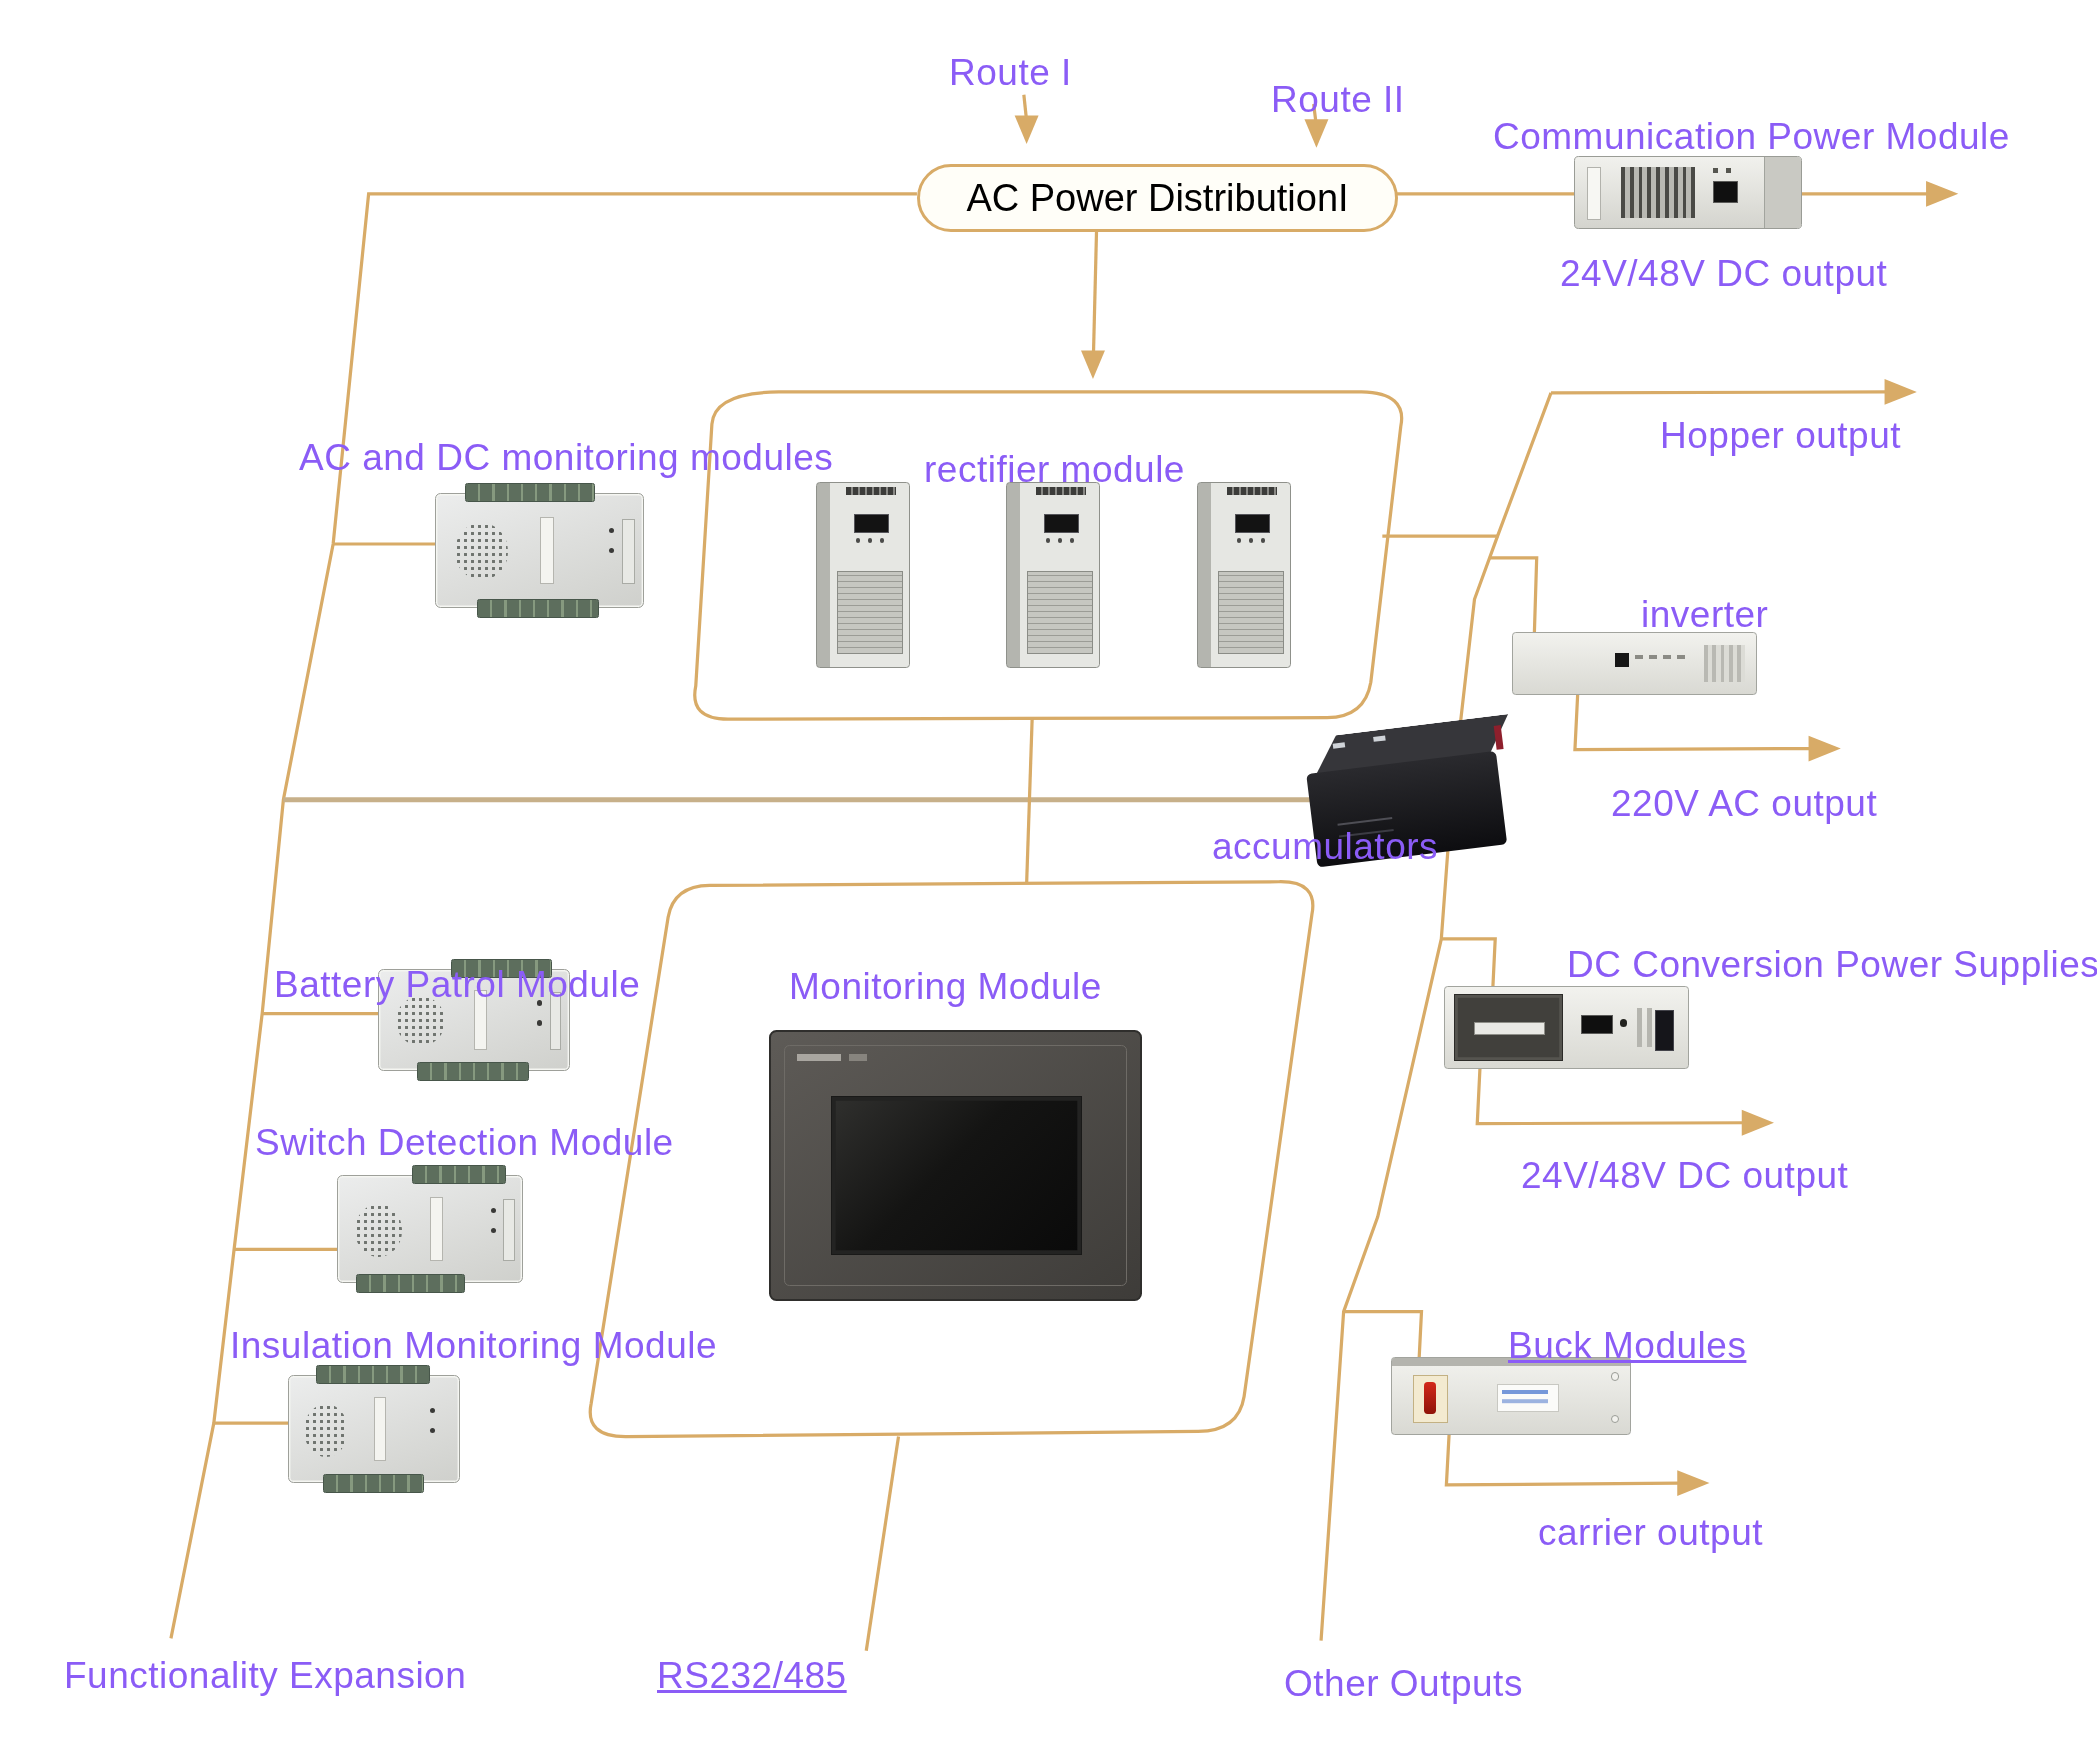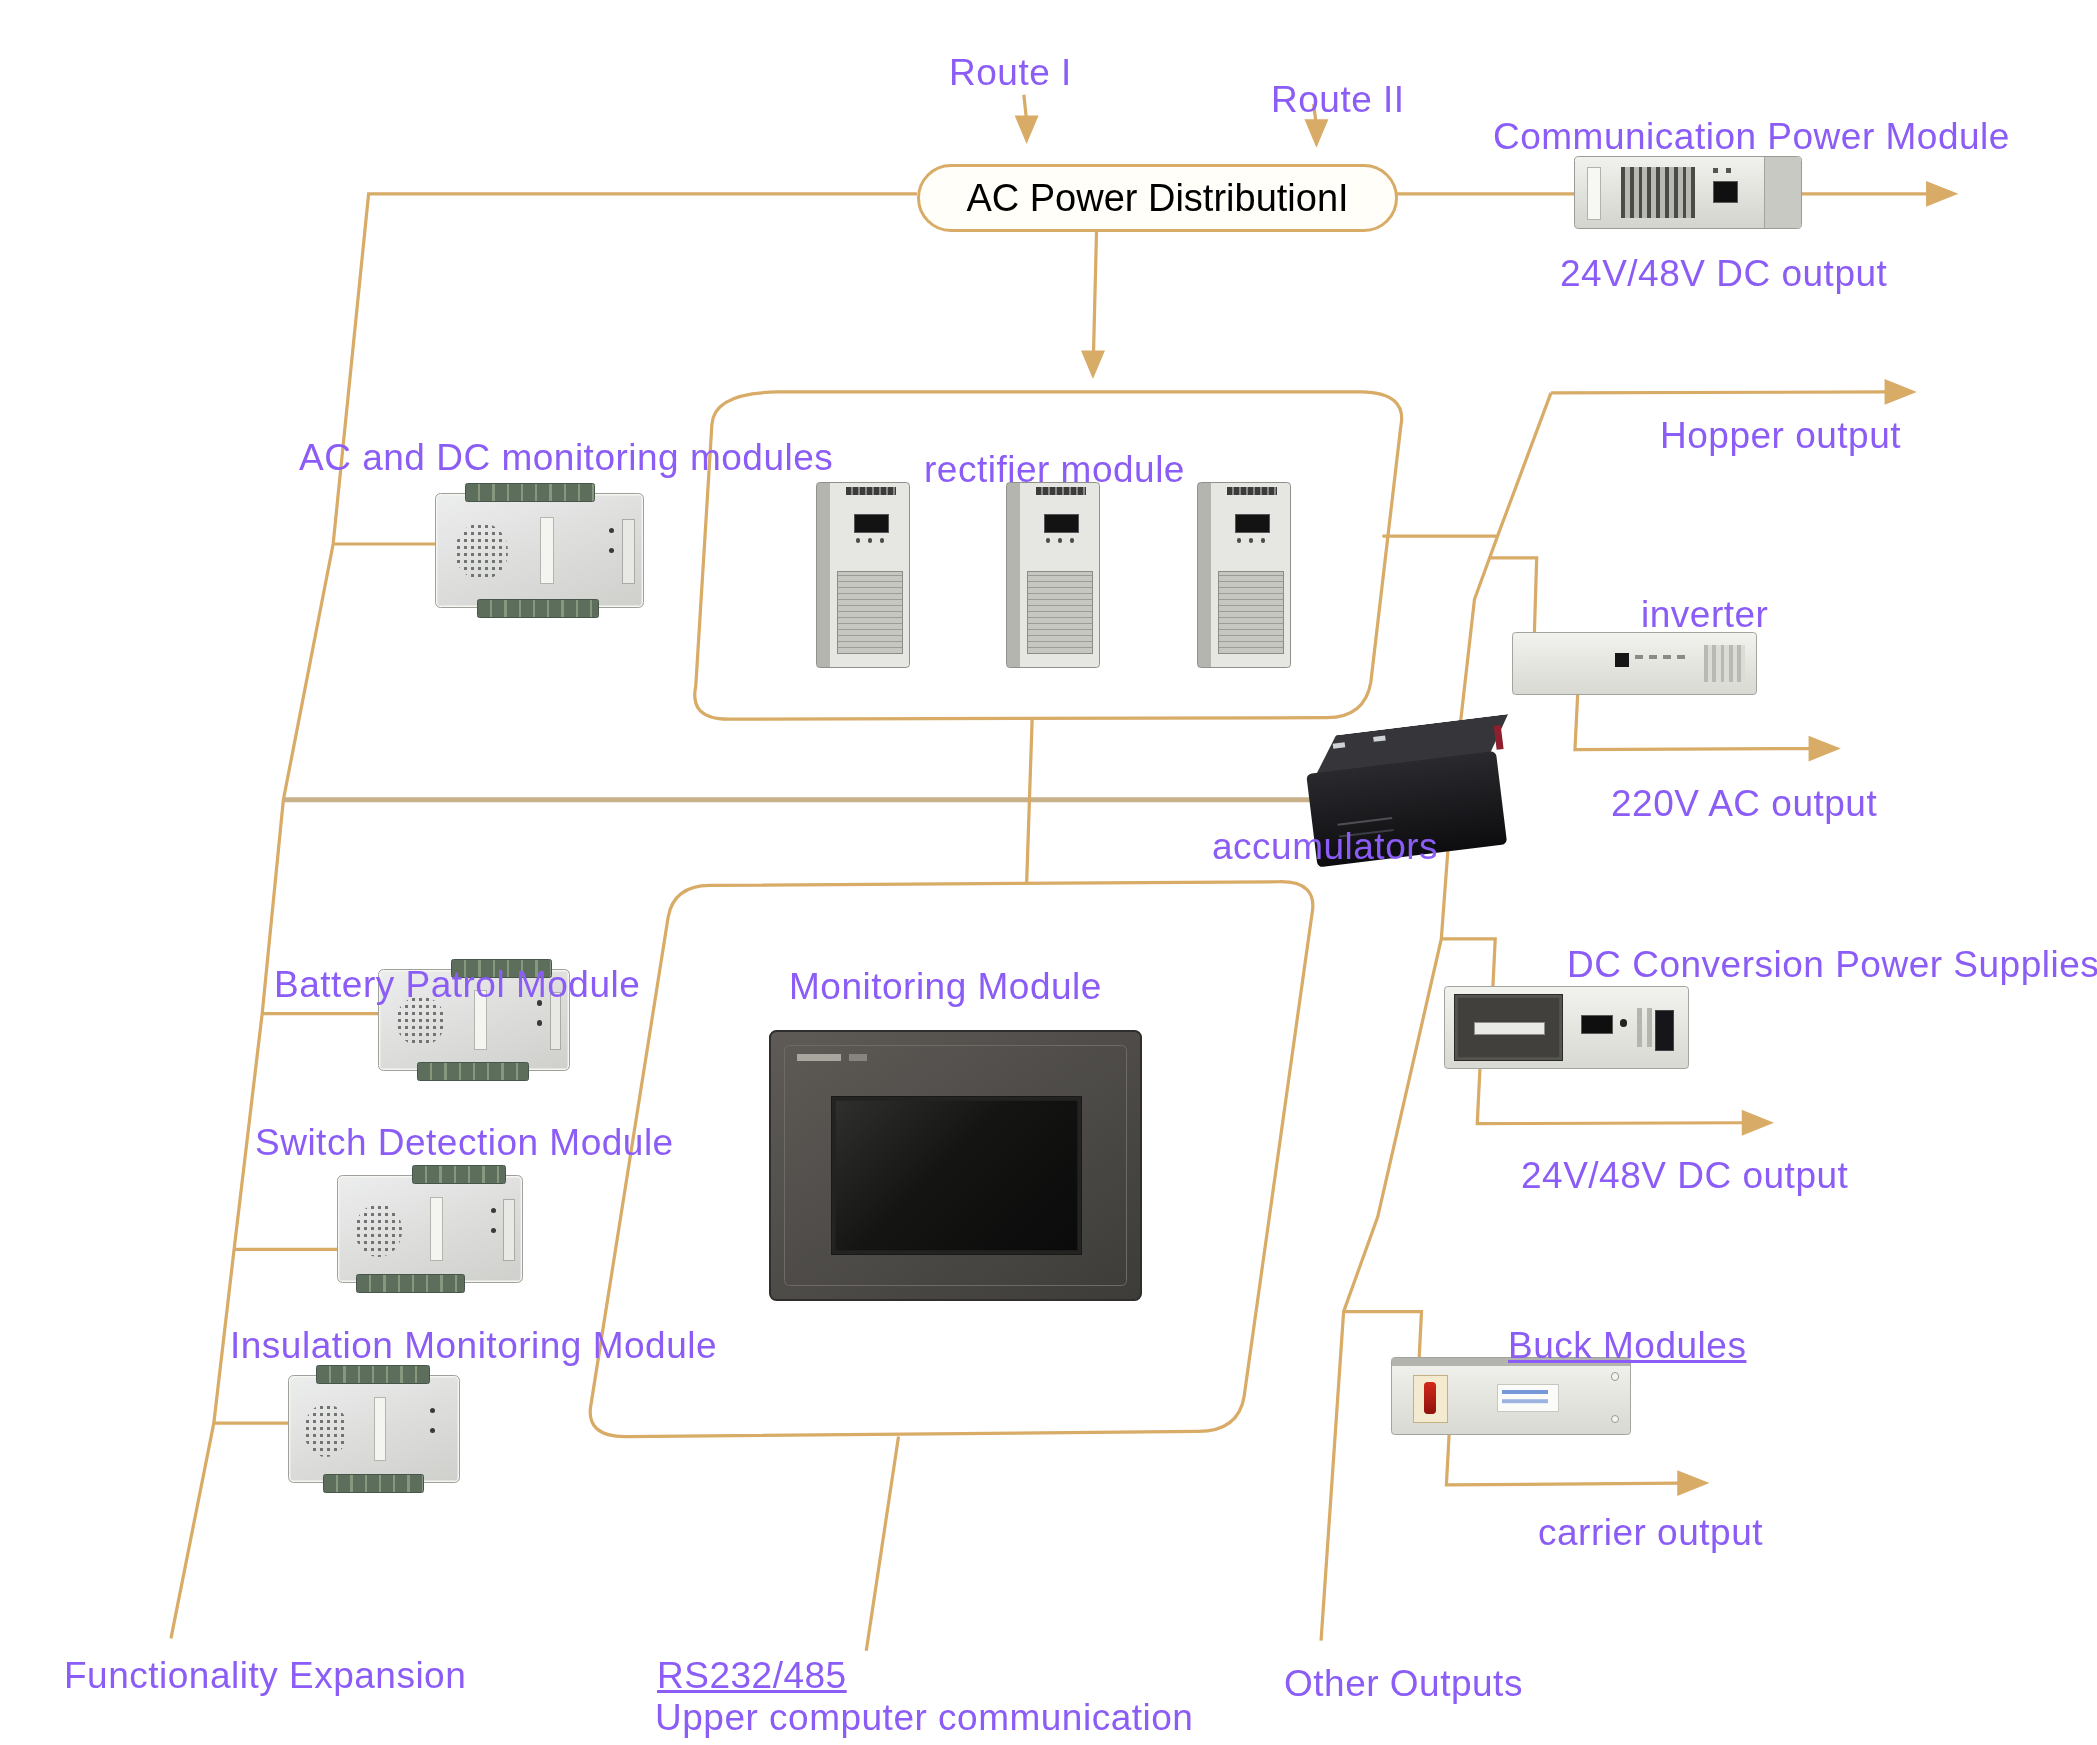--- a/index.html
+++ b/index.html
@@ -256,17 +256,16 @@
   <div class="lbl" style="left:274px;top:964px;">Battery Patrol Module</div>
   <div class="lbl" style="left:789px;top:966px;">Monitoring Module</div>
   <div class="lbl" style="left:230px;top:1325px;">Insulation Monitoring Module</div>
   <div class="lbl" style="left:255px;top:1122px;">Switch Detection Module</div>
   <div class="lbl" style="left:1567px;top:944px;">DC Conversion Power Supplies</div>
   <div class="lbl" style="left:1521px;top:1155px;">24V/48V DC output</div>
   <div class="lbl" style="left:1508px;top:1325px;text-decoration:underline;">Buck Modules</div>
   <div class="lbl" style="left:1538px;top:1512px;">carrier output</div>
   <div class="lbl" style="left:64px;top:1655px;">Functionality Expansion</div>
   <div class="lbl" style="left:657px;top:1655px;text-decoration:underline;">RS232/485</div>
-  <div class="lbl" style="left:655px;top:1697px;">Upper computer communication</div>
   <div class="lbl" style="left:1244px;top:1663px;margin-left:40px;">Other Outputs</div>
 
 </div>
 
 
 </body></html>

